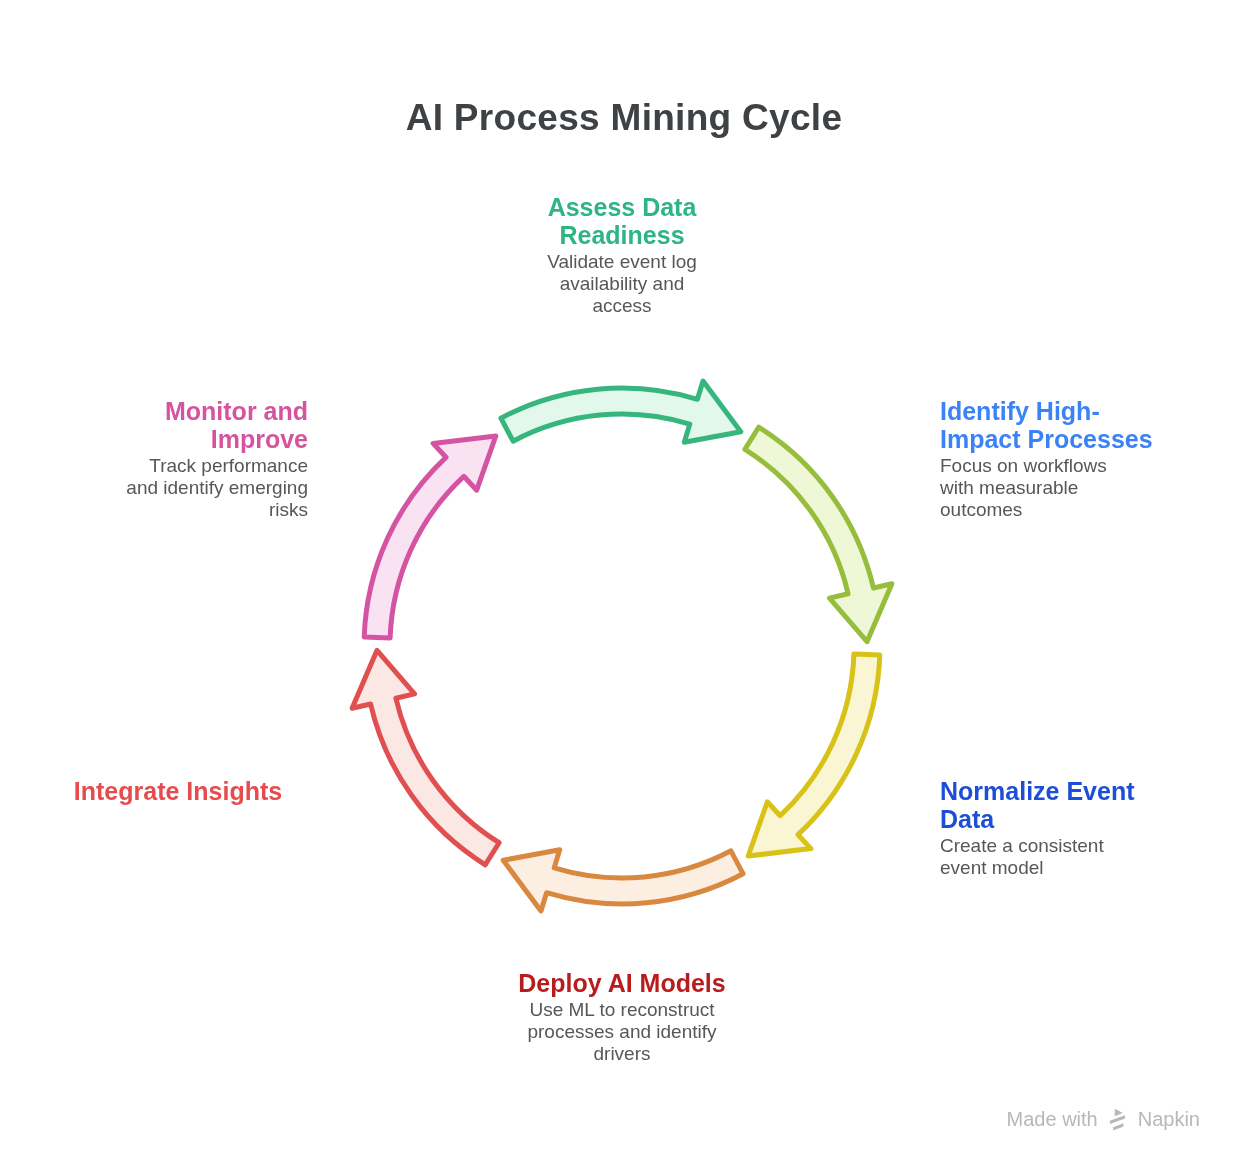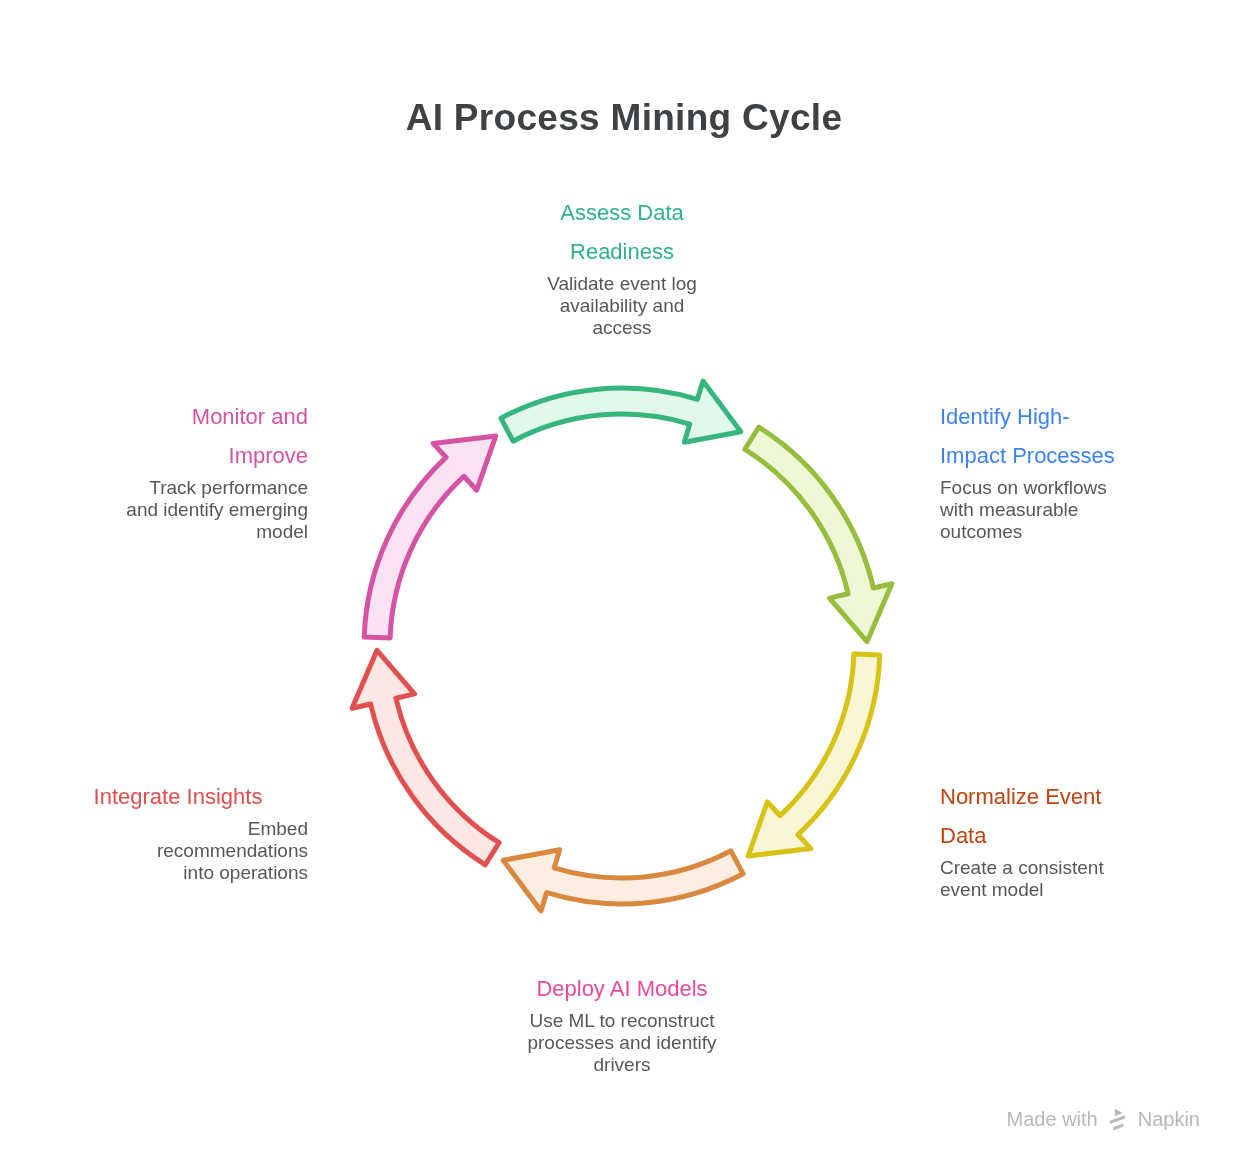--- a/index.html
+++ b/index.html
@@ -25,23 +25,23 @@
   .arrows-svg{
     position:absolute;
     inset:0;
     width:100%;
     height:100%;
   }
   .step{
     position:absolute;
   }
   .step-title{
-    font-size:22px;
-    line-height:39px;
-    font-weight:400;
+    font-size:25px;
+    line-height:28px;
+    font-weight:700;
     white-space:pre-line;
   }
   .step-desc{
     margin-top:2px;
     font-size:19px;
     line-height:22px;
     color:#54585b;
     white-space:pre-line;
   }
   .step-assess   {left:452px; top:193px;  width:340px; text-align:center;}
@@ -88,46 +88,43 @@
 
   <div class="step step-identify">
     <div class="step-title" style="color: #3b82f6;">Identify High-
 Impact Processes</div>
     <div class="step-desc">Focus on workflows
 with measurable
 outcomes</div>
   </div>
 
   <div class="step step-normalize">
-    <div class="step-title" style="color: #c2410c;">Normalize Event
+    <div class="step-title" style="color: #1d4ed8;">Normalize Event
 Data</div>
     <div class="step-desc">Create a consistent
 event model</div>
   </div>
 
   <div class="step step-deploy">
-    <div class="step-title" style="color: #ec4899;">Deploy AI Models</div>
+    <div class="step-title" style="color: #b91c1c;">Deploy AI Models</div>
     <div class="step-desc">Use ML to reconstruct
 processes and identify
 drivers</div>
   </div>
 
   <div class="step step-integrate">
     <div class="step-title" style="color: rgb(229, 76, 78); text-align: center;">Integrate Insights</div>
-    <div class="step-desc">Embed
-recommendations
-into operations</div>
   </div>
 
   <div class="step step-monitor">
     <div class="step-title" style="color: rgb(214, 83, 159);">Monitor and
 Improve</div>
     <div class="step-desc">Track performance
 and identify emerging
-model</div>
+risks</div>
   </div>
 
   <div class="footer" style="color: rgb(184, 184, 184);">
     <span>Made with</span>
     <svg class="napkin-logo" viewBox="0 0 24 24" aria-hidden="true">
       <polygon points="9,2.5 16.5,6.5 9,9.5" fill="#b8b8b8"></polygon>
       <polygon points="4.5,13.5 18.5,8.5 18.5,11.5 4.5,16.5" fill="#b8b8b8"></polygon>
       <polygon points="7.5,19.5 17,16 17,19 7.5,22.5" fill="#b8b8b8"></polygon>
     </svg>
     <span>Napkin</span>

